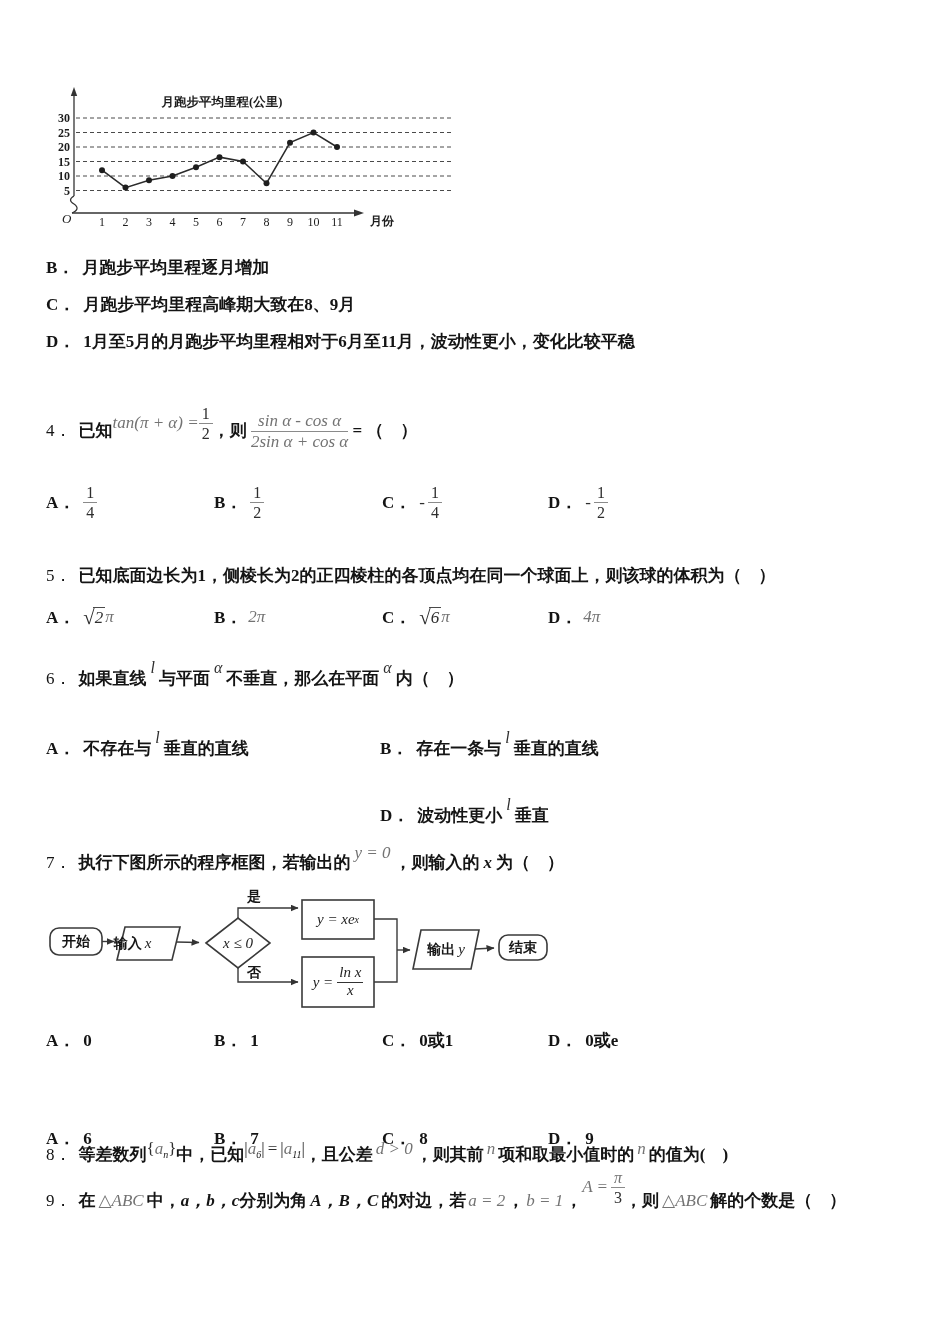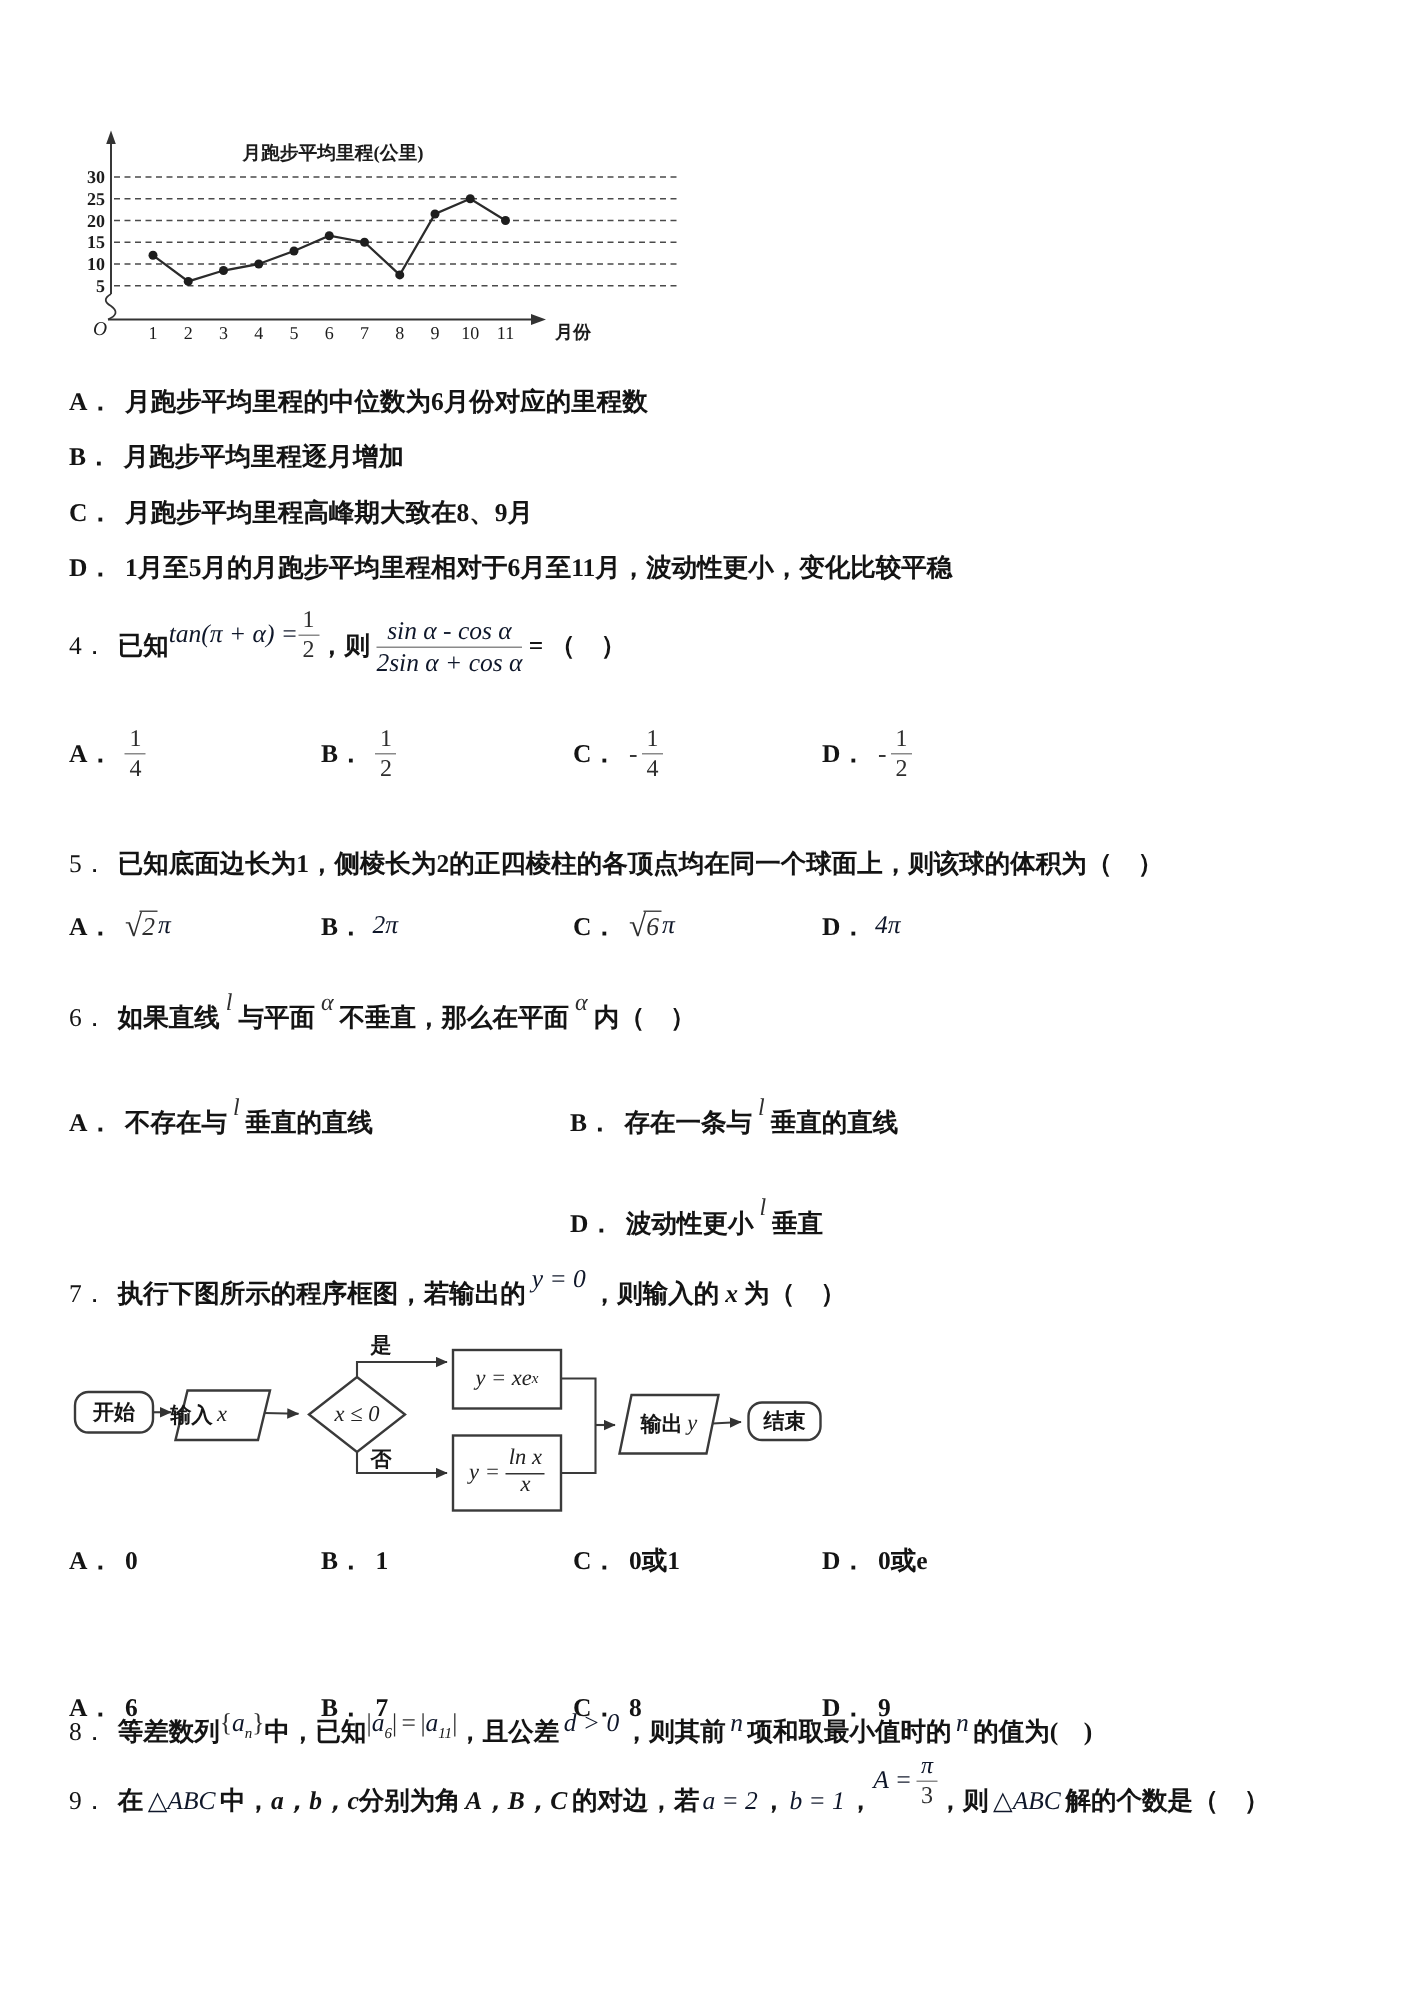--- a/index.html
+++ b/index.html
@@ -1,21 +1,21 @@
 <!DOCTYPE html>
 <html><head>
 <meta charset="utf-8">
 <style>
   html,body{margin:0;padding:0;background:#e8e8e8;}
   .page{position:relative;width:950px;height:1344px;background:#ffffff;overflow:hidden;
         font-family:"Liberation Serif","DejaVu Serif",serif;color:#141414;}
   .stem{position:absolute;left:46px;white-space:nowrap;font-size:17px;line-height:22px;}
   .cn{font-weight:bold;}
   .qnum{font-weight:normal;margin-right:7px;}
-  .m{font-family:"Liberation Serif","DejaVu Serif",serif;font-style:italic;color:#0f172a;font-weight:normal;}
+  .m{font-family:"Liberation Serif","DejaVu Serif",serif;font-style:italic;color:#737373;font-weight:normal;}
   .mu{font-family:"Liberation Serif","DejaVu Serif",serif;font-style:normal;color:#2e2e2e;}
   .mb{font-family:"Liberation Serif","DejaVu Serif",serif;font-style:italic;font-weight:bold;color:#141414;}
   .frac{display:inline-block;text-align:center;vertical-align:middle;line-height:1.08;font-size:16px;}
   .frac .num{display:block;border-bottom:1.2px solid #8a8a8a;padding:0 3px 1px 3px;}
   .frac .den{display:block;padding-top:1px;}
   .lift{display:inline-block;transform:translateY(-8px);}
   .lift6{display:inline-block;transform:translateY(-6px);}
   .lift14{display:inline-block;transform:translateY(-14px);}
   .supvar{display:inline-block;transform:translateY(-11px);font-family:"Liberation Serif",serif;
           font-style:italic;font-weight:normal;font-size:16px;margin:0 4px;color:#2e2e2e;}
@@ -85,21 +85,20 @@
         <circle cx="169.5" cy="71.15" r="3" fill="#1e1e1e"></circle>
         <circle cx="193" cy="75.5" r="3" fill="#1e1e1e"></circle>
         <circle cx="216.5" cy="97.25" r="3" fill="#1e1e1e"></circle>
         <circle cx="240" cy="56.65" r="3" fill="#1e1e1e"></circle>
         <circle cx="263.5" cy="46.5" r="3" fill="#1e1e1e"></circle>
         <circle cx="287" cy="61" r="3" fill="#1e1e1e"></circle>
       </svg>
   </div>
 
   <div class="optlist" style="top:256px;">
-    <div class="optline"><span class="olabel">A．</span><span class="cn">月跑步平均里程的中位数为6月份对应的里程数</span></div>
     <div class="optline"><span class="olabel">B．</span><span class="cn">月跑步平均里程逐月增加</span></div>
     <div class="optline"><span class="olabel">C．</span><span class="cn">月跑步平均里程高峰期大致在8、9月</span></div>
     <div class="optline"><span class="olabel">D．</span><span class="cn">1月至5月的月跑步平均里程相对于6月至11月，波动性更小，变化比较平稳</span></div>
   </div>
 
   <div class="stem" style="top:412px;">
     <span class="qnum">4．</span><span class="cn">已知</span><span class="lift"><span class="m">tan(π + α) =</span><span class="frac"><span class="num mu">1</span><span class="den mu">2</span></span></span><span class="cn">，则</span>
     <span class="frac" style="font-size:17px;"><span class="num m">sin α - cos α</span><span class="den m">2sin α + cos α</span></span>
     <span class="cn">= （　）</span>
   </div>

